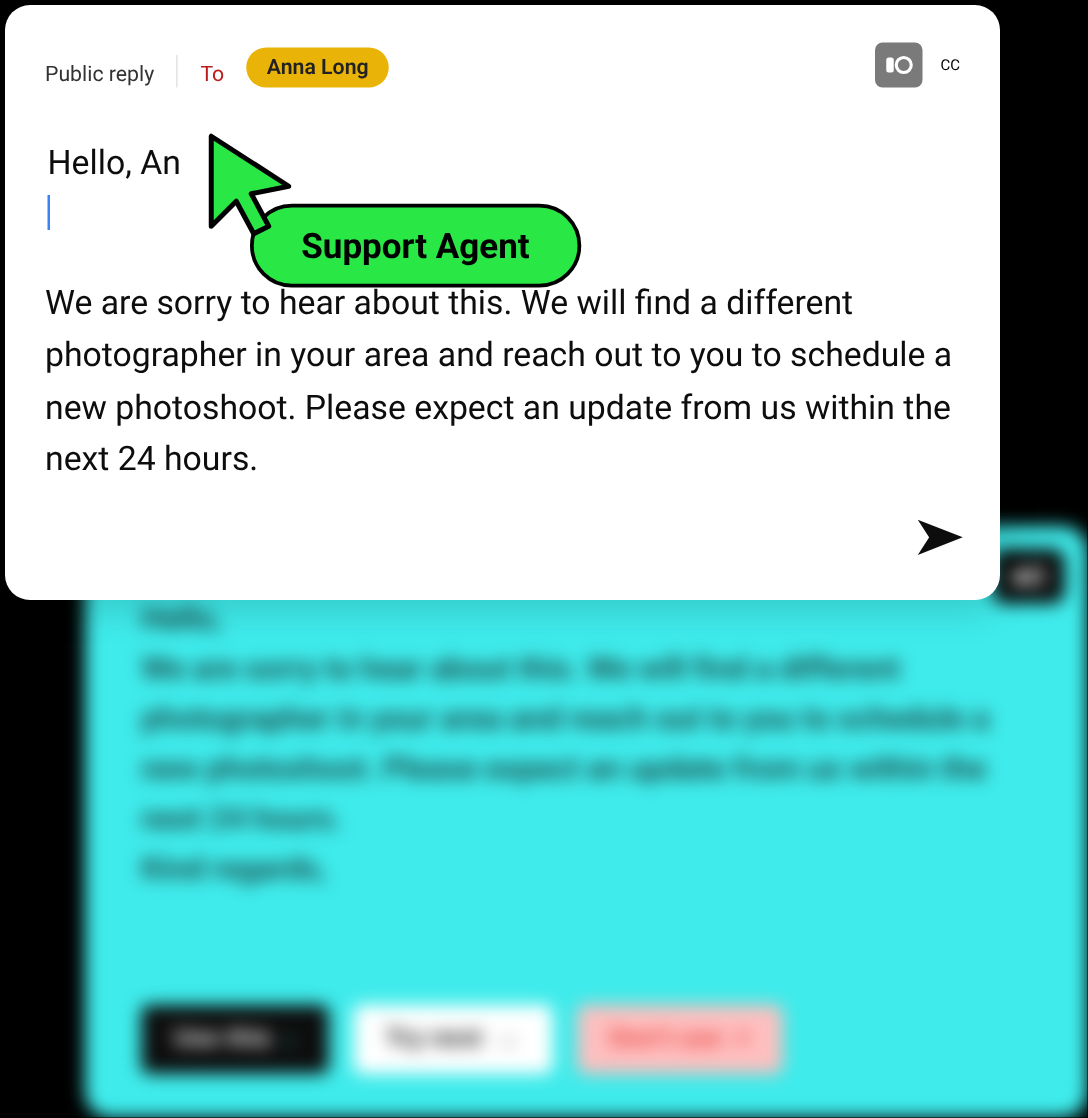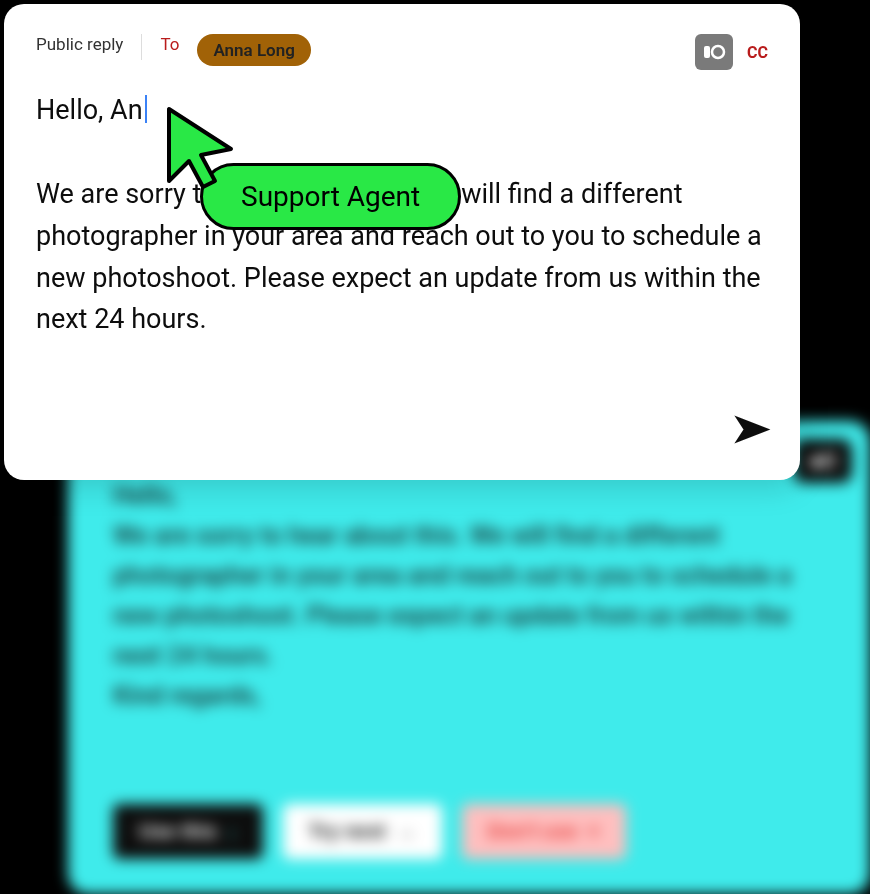--- a/index.html
+++ b/index.html
@@ -100,43 +100,43 @@
       width: 796px;
       height: 476px;
       background: #fff;
       border-radius: 20px;
       padding: 30px 32px;
       box-shadow: 0 8px 30px rgba(0,0,0,0.15);
     }
     
     .header-row {
       display: flex;
-      align-items: flex-start;
+      align-items: flex-end;
       gap: 18px;
-      margin-bottom: 20px;
+      margin-bottom: 40px;
     }
     
     .reply-type {
       color: #333;
       font-size: 17px;
     }
     
     .divider {
       width: 1px;
       height: 26px;
       background: #ddd;
     }
     
     .to-label {
       color: #b91c1c;
       font-size: 17px;
     }
     
     .recipient-chip {
-      background: #a16207;
+      background: #eab308;
       border-radius: 18px;
       padding: 6px 16px;
       font-size: 17px;
       font-weight: 600;
       color: #222;
     }
     
     .header-right {
       margin-left: auto;
       display: flex;
@@ -153,35 +153,36 @@
       align-items: center;
       justify-content: center;
     }
     
     .logo-box svg {
       width: 24px;
       height: 20px;
     }
     
     .cc-link {
-      color: #b91c1c;
-      font-size: 16px;
-      font-weight: 700;
+      color: #000000;
+      font-size: 12px;
+      font-weight: 400;
     }
     
     .message-body {
       color: #0d0d0d;
       font-size: 27px;
       line-height: 1.55;
     }
     
     .greeting {
       margin-bottom: 42px;
       display: flex;
       align-items: baseline;
+      flex-direction: column;
     }
     
     .typing-cursor {
       display: inline-block;
       width: 2px;
       height: 28px;
       background: #3B82F6;
       margin-left: 2px;
       position: relative;
       top: 4px;
@@ -215,21 +216,21 @@
     
     .agent-badge {
       position: absolute;
       left: 200px;
       top: 163px;
       background: #29E846;
       border: 3px solid #000;
       border-radius: 40px;
       padding: 14px 38px;
       font-size: 28px;
-      font-weight: 400;
+      font-weight: 700;
       color: #000;
       z-index: 9;
     }
   </style>
 </head>
 <body>
 
 <div class="back-card">
   <div class="back-card-logo">■O</div>
   <div class="back-card-text">

